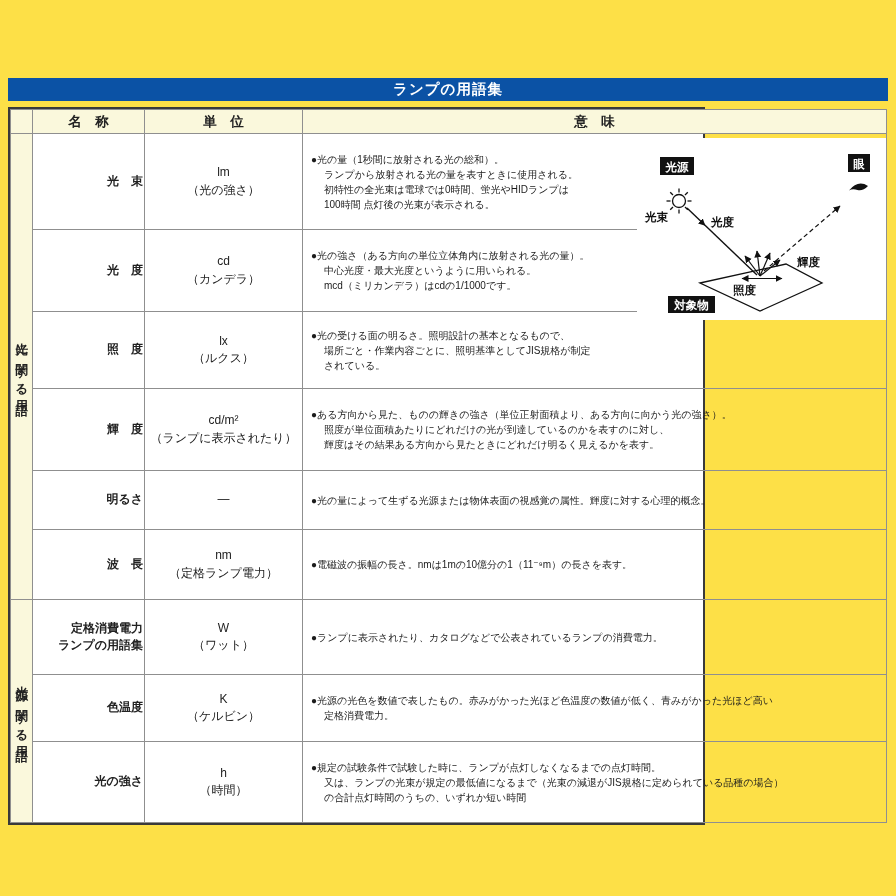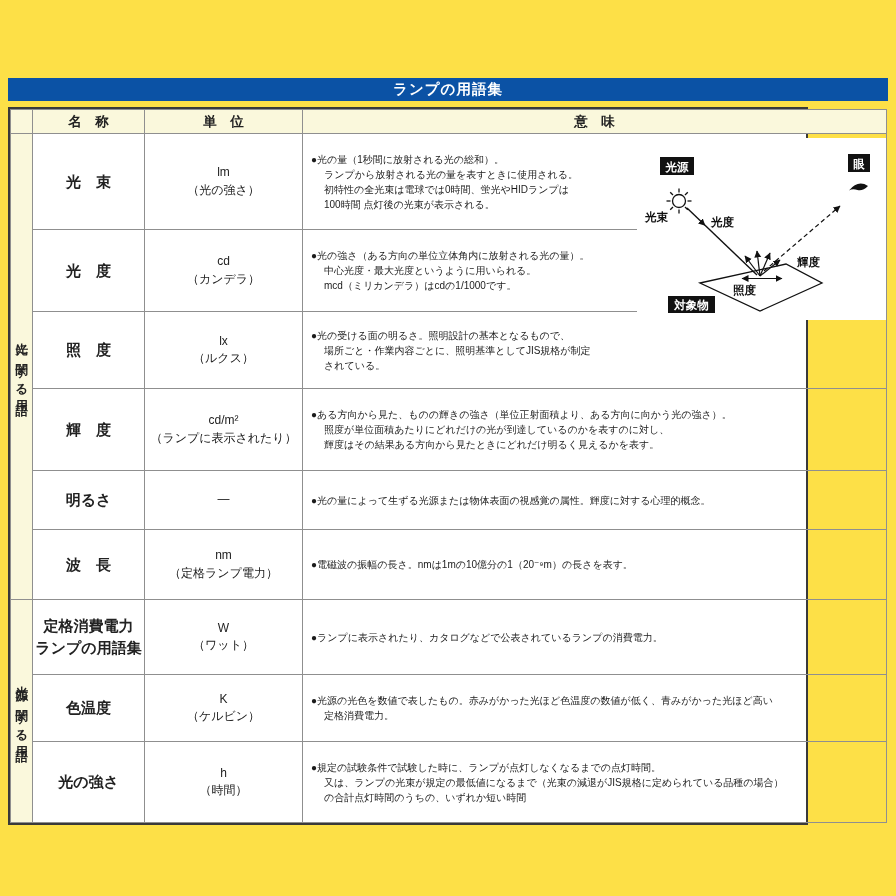--- a/index.html
+++ b/index.html
@@ -7,21 +7,21 @@
     position:relative;width:896px;height:896px;background:#fde047;overflow:hidden;
     font-family:"Liberation Sans","DejaVu Sans",sans-serif;color:#1b1b1b;
   }
   .titlebar{
     position:absolute;left:8px;top:78px;width:880px;height:23px;
     background:#0b52a5;color:#ffffff;font-weight:bold;font-size:14.5px;
     display:flex;align-items:center;justify-content:center;letter-spacing:1px;
     box-sizing:border-box;
   }
   .tablewrap{
-    position:absolute;left:8px;top:107px;width:800px;
+    position:absolute;left:8px;top:107px;width:697px;
     border:2px solid #3a3a3a;box-sizing:border-box;background:#fff;
   }
   table.glossary{
     width:100%;border-collapse:collapse;table-layout:fixed;
   }
   table.glossary th,table.glossary td{
     border:1px solid #8f8f8f;box-sizing:border-box;vertical-align:middle;
   }
   th.hcell{
     background:#faf8dc;font-weight:bold;font-size:13.5px;height:24px;
@@ -29,21 +29,21 @@
   }
   td.cat{
     background:#faf8dc;text-align:center;padding:0;
   }
   .vtext{
     writing-mode:vertical-rl;text-orientation:upright;
     font-weight:bold;font-size:12.5px;letter-spacing:3px;color:#222;
     display:inline-block;line-height:1;
   }
   td.n{
-    text-align:center;font-size:15px;font-weight:bold;color:#222;
+    text-align:right;font-size:12px;font-weight:bold;color:#222;
     white-space:pre-line;line-height:1.45;padding:0 1px;
   }
   td.u{
     text-align:center;font-size:12px;color:#222;
     white-space:pre-line;line-height:1.45;padding:0 2px;
   }
   td.m{
     font-size:10px;line-height:1.5;color:#1b1b1b;
     white-space:pre-line;padding:4px 8px 4px 21px;text-indent:-13px;
   }
@@ -112,21 +112,21 @@
       </tr>
       <tr class="r5">
         <td class="n">明るさ</td>
         <td class="u">―</td>
         <td class="m">●光の量によって生ずる光源または物体表面の視感覚の属性。輝度に対する心理的概念。</td>
       </tr>
       <tr class="r6">
         <td class="n">波　長</td>
         <td class="u">nm
 （定格ランプ電力）</td>
-        <td class="m">●電磁波の振幅の長さ。nmは1mの10億分の1（20⁻⁹m）の長さを表す。</td>
+        <td class="m">●電磁波の振幅の長さ。nmは1mの10億分の1（11⁻⁹m）の長さを表す。</td>
       </tr>
       <tr class="r7">
         <td class="cat" rowspan="3"><span class="vtext">光源に関する用語</span></td>
         <td class="n">定格消費電力
 ランプの用語集</td>
         <td class="u">W
 （ワット）</td>
         <td class="m">●ランプに表示されたり、カタログなどで公表されているランプの消費電力。</td>
       </tr>
       <tr class="r8">

